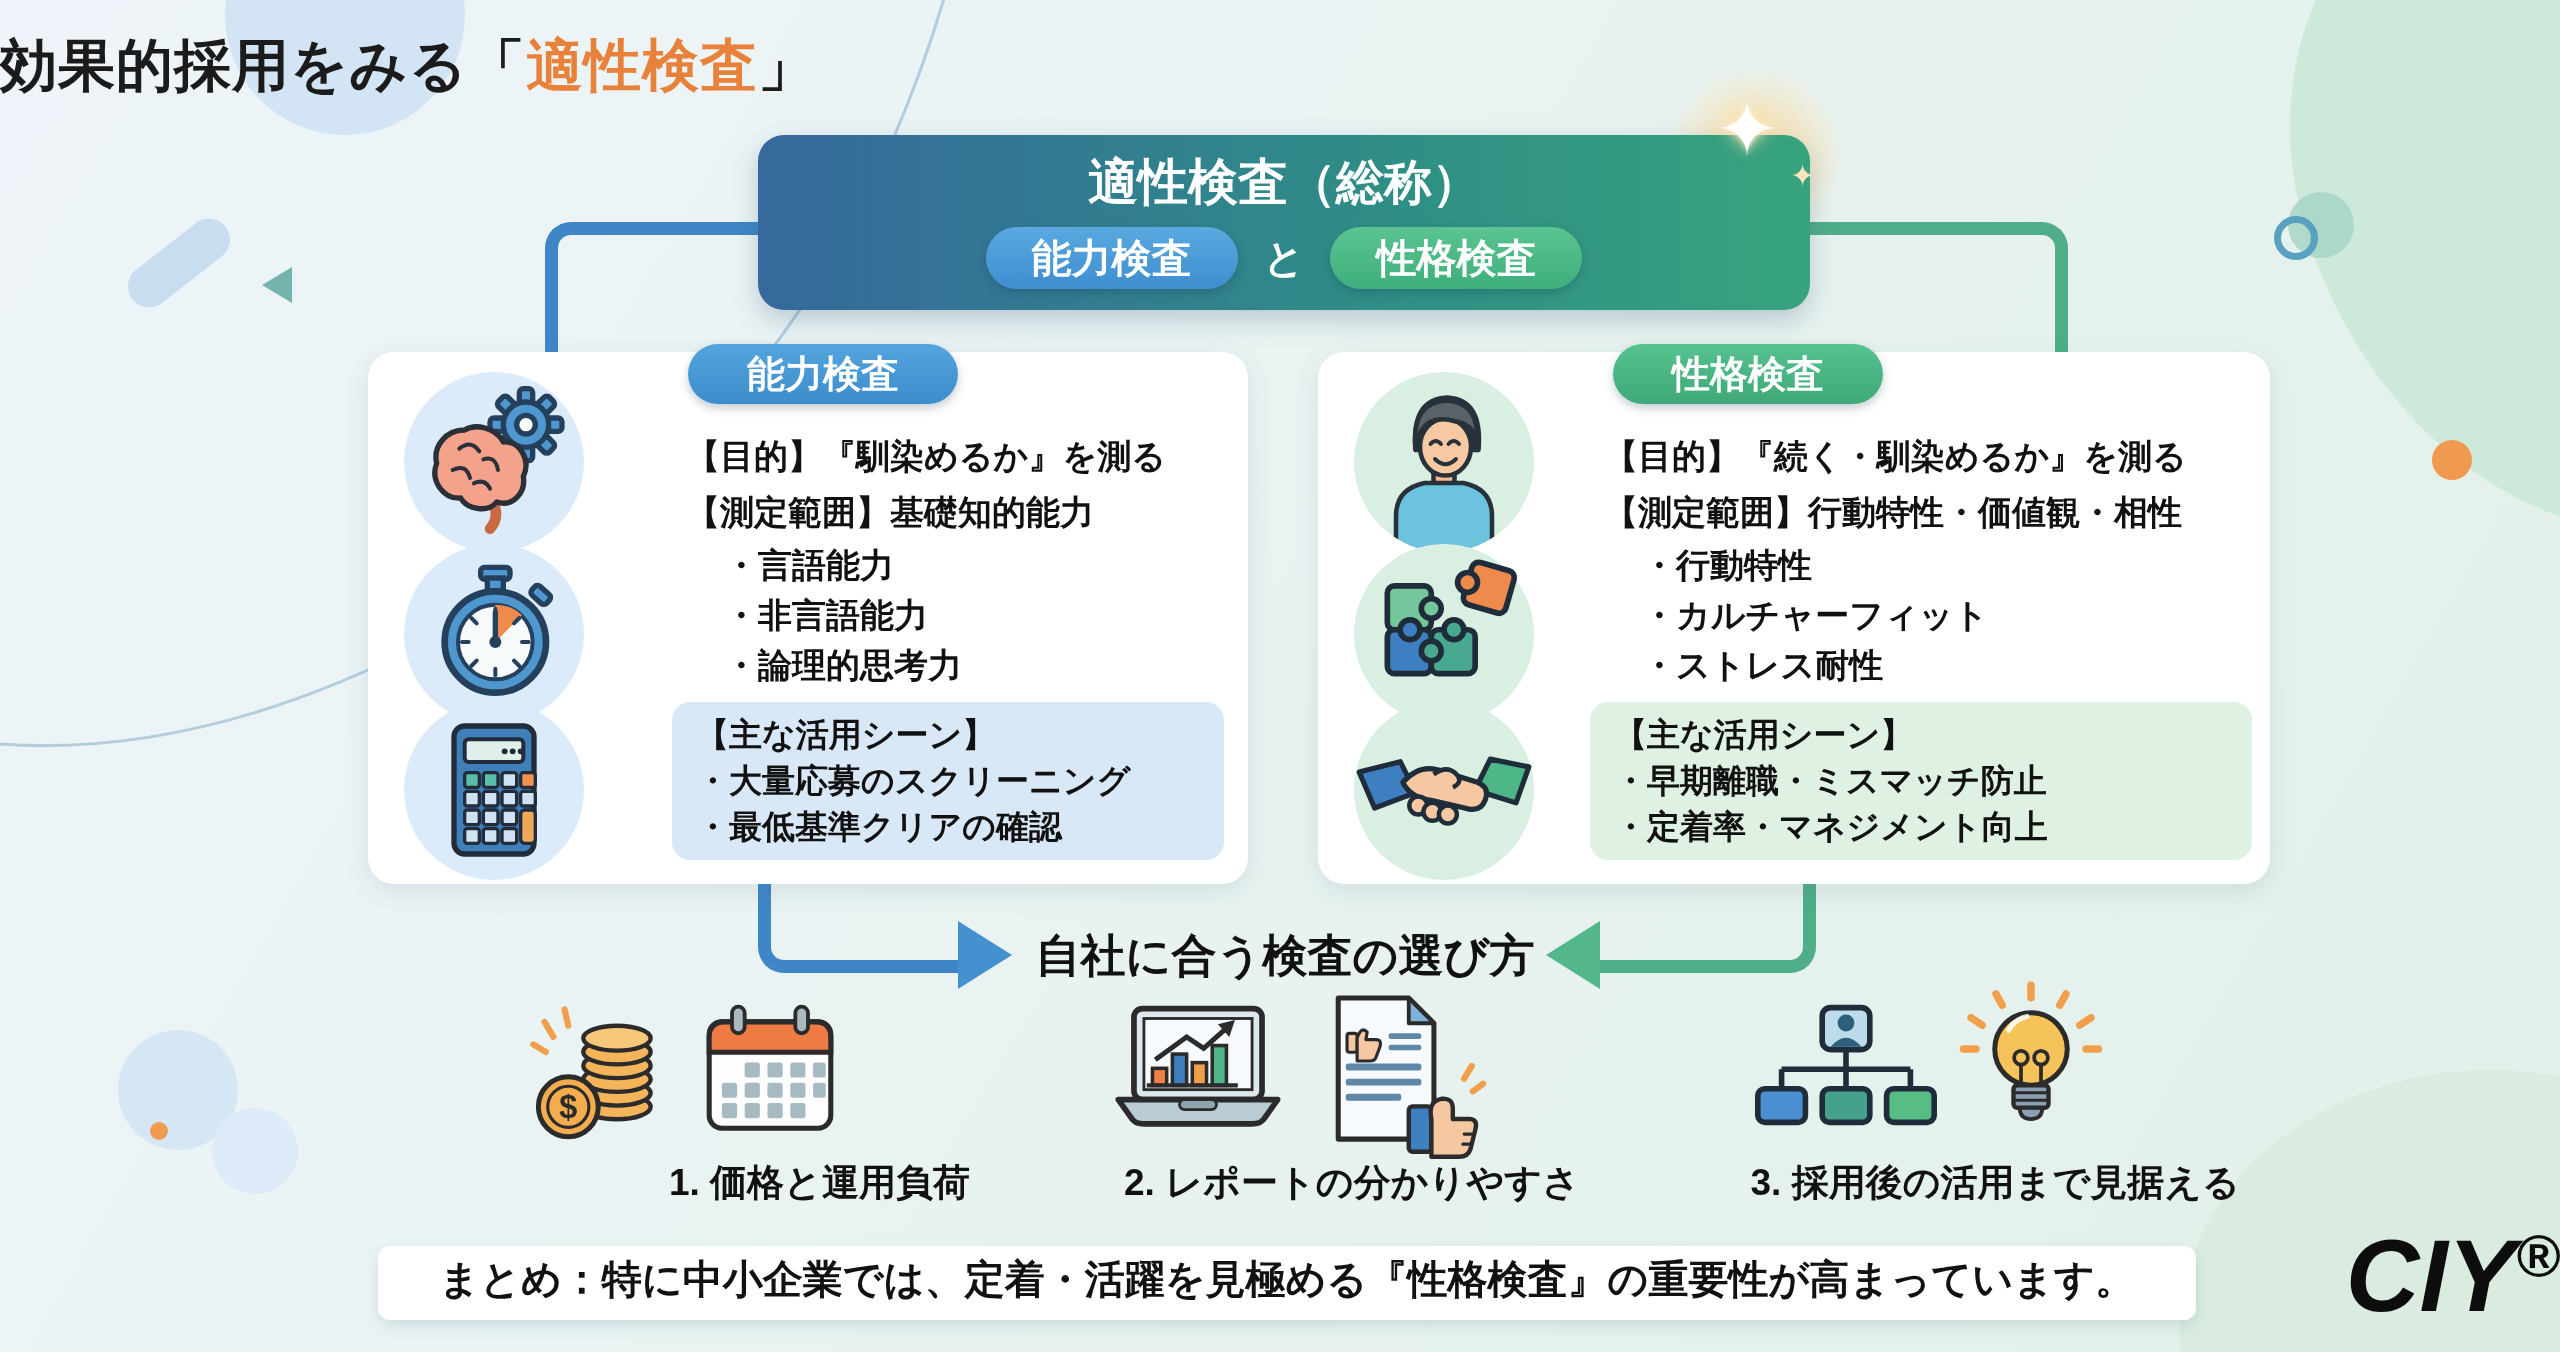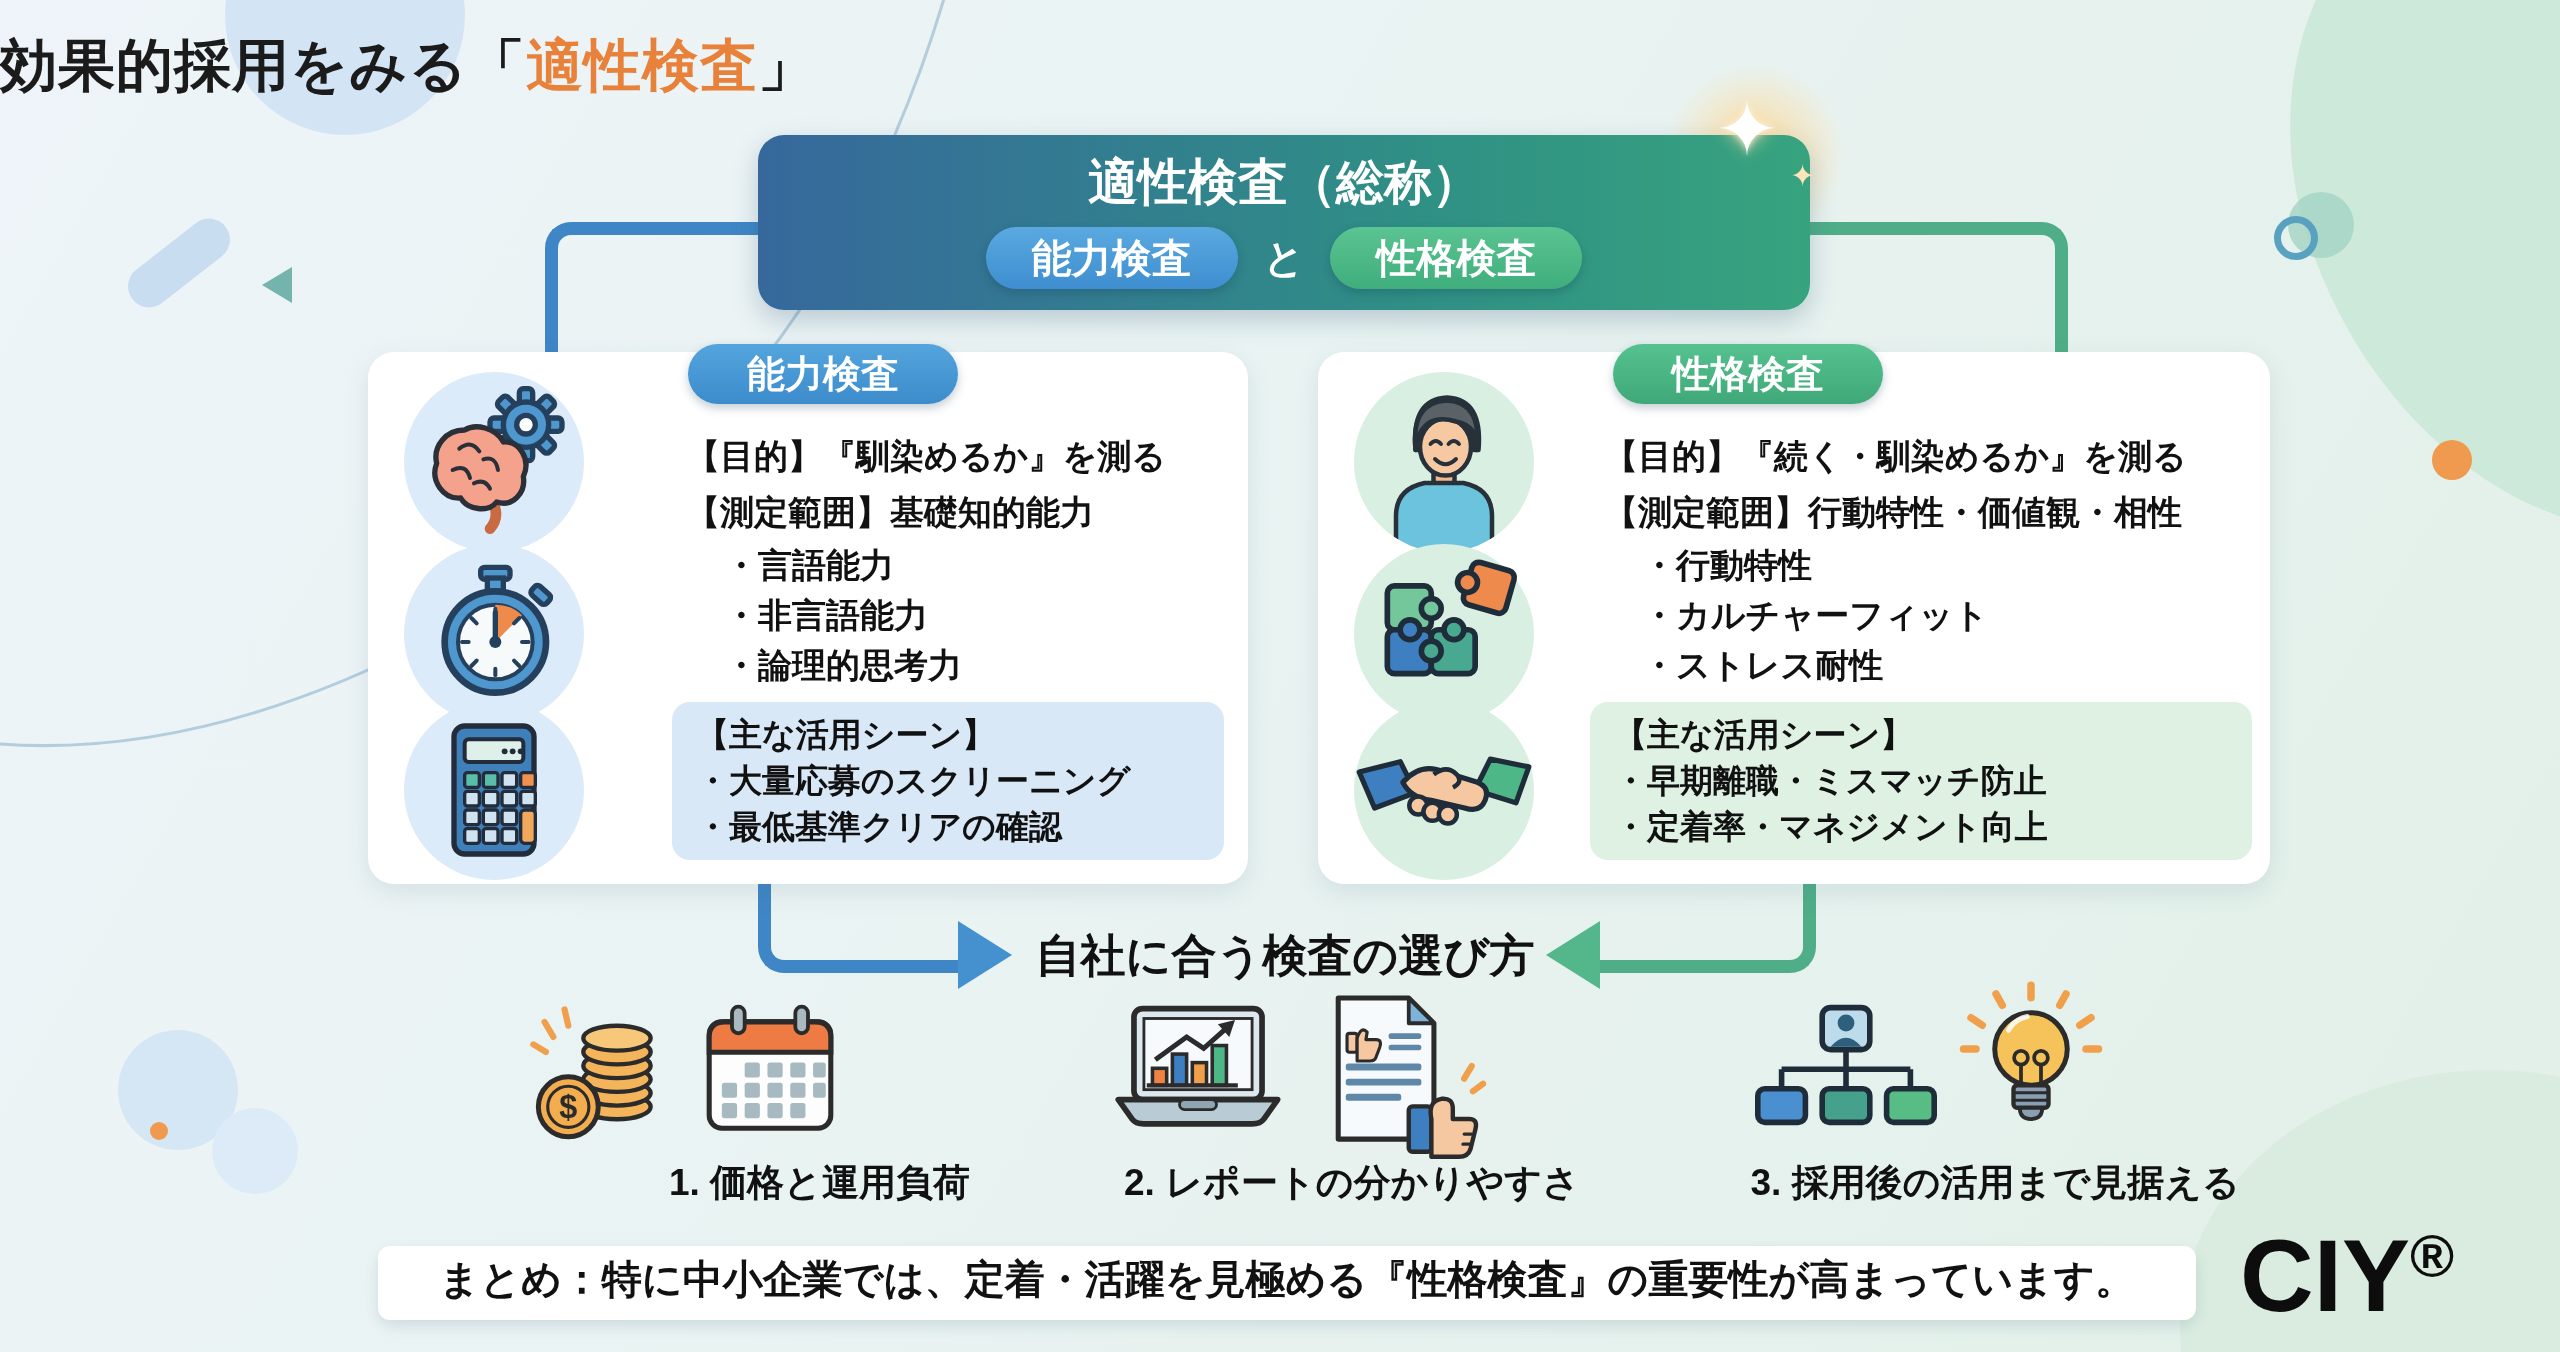--- a/index.html
+++ b/index.html
@@ -55,21 +55,21 @@
   .usage div{white-space:nowrap;}
   
   .selector-label{left:1015px;top:926px;width:540px;text-align:center;font-size:45px;font-weight:800;color:#111;}
   .point-label{top:1158px;text-align:right;font-size:37px;font-weight:700;color:#111;white-space:nowrap;}
   .pl1{left:430px;width:540px;} .pl2{left:1020px;width:560px;} .pl3{left:1620px;width:620px;}
   
   .summary-wrap{left:378px;top:1246px;width:1818px;height:74px;border-radius:16px;box-sizing:border-box;
     background:linear-gradient(90deg,#4a86c8,#4fbd8a);box-shadow:0 6px 14px rgba(50,90,120,.15);}
   .summary-inner{width:100%;height:100%;background:#fff;border-radius:12px;text-align:center;font-size:40px;line-height:66px;font-weight:800;color:#111;white-space:nowrap;}
   
-  .logo{left:2240px;top:1218px;width:320px;text-align:left;font-size:102px;font-weight:800;color:#0d0d0d;letter-spacing:0px;}
+  .logo{left:2240px;top:1218px;width:320px;text-align:right;font-size:102px;font-weight:800;color:#0d0d0d;letter-spacing:0px;font-style:italic;}
   .logo .rmark{font-size:60px;position:relative;top:-34px;}
   
   .deco{pointer-events:none;}
 </style>
 </head>
 <body>
 
 <div class="canvas">
 
   <div class="abs circle deco" style="left:225px;top:-105px;width:240px;height:240px;background:#d3e5f4;"></div>

